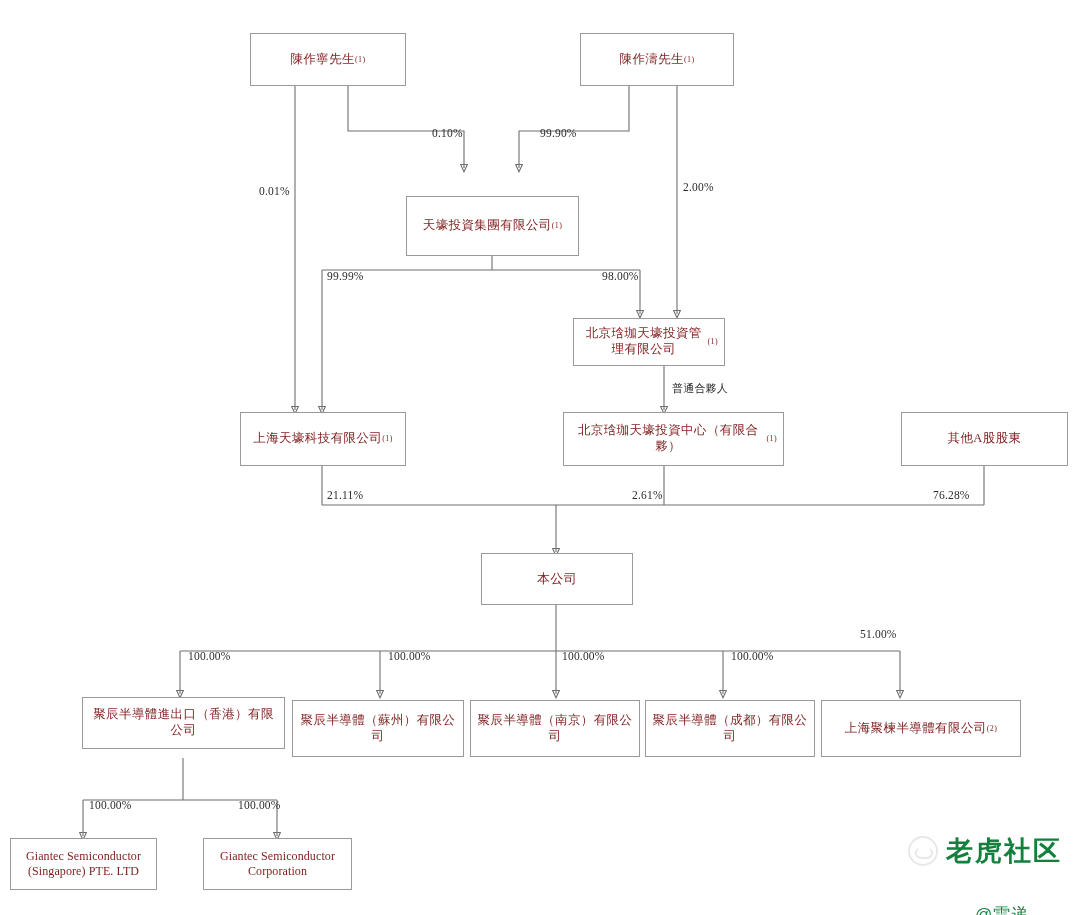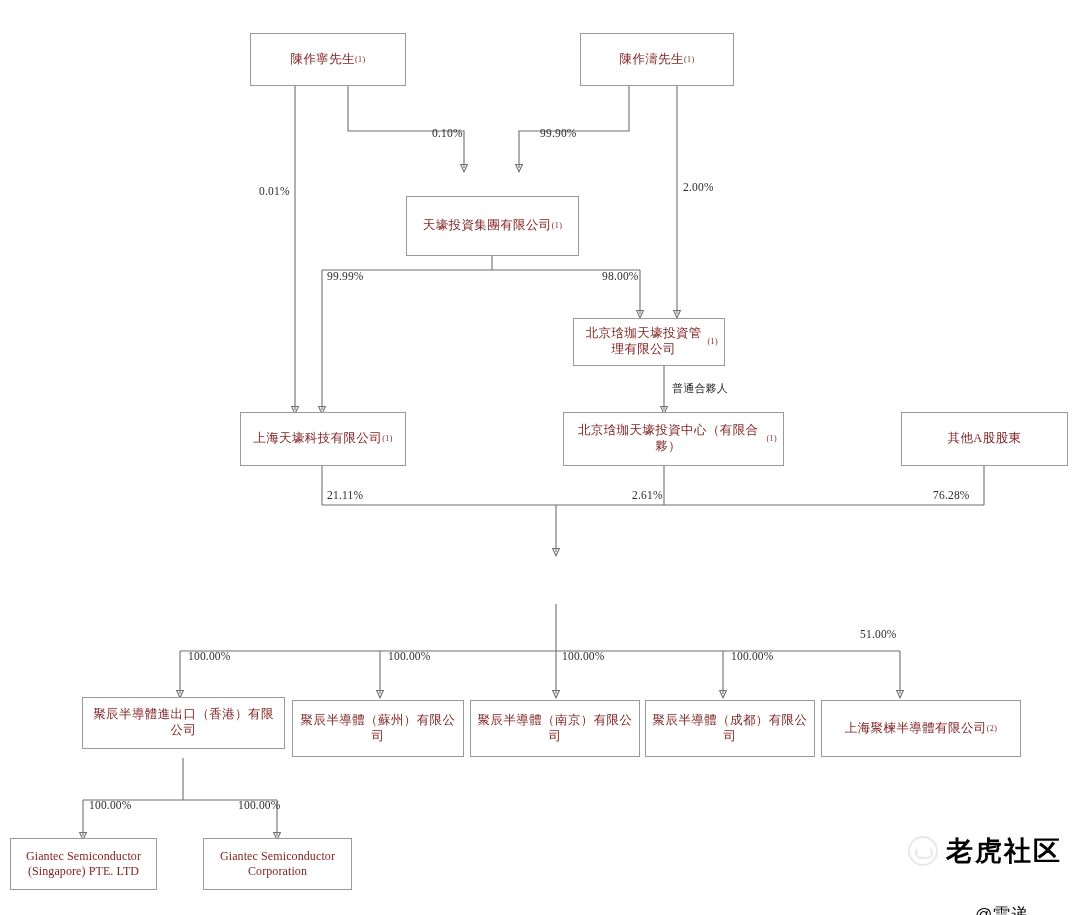--- a/index.html
+++ b/index.html
@@ -70,21 +70,21 @@
     pointer-events: none;
   }
   #wires path, #wires line {
     stroke: #6f6f6f;
     stroke-width: 1.1;
     fill: none;
   }
   
   .watermark {
     position: absolute;
-    color: #000000;
+    color: #15803d;
     user-select: none;
     white-space: nowrap;
   }
   .watermark-main {
     font-size: 27px;
     font-family: "Liberation Sans", "DejaVu Sans", sans-serif;
     font-weight: bold;
     letter-spacing: 2px;
     display: flex;
     align-items: center;
@@ -196,20 +196,23 @@
 
   <div class="node cn" style="left:563px; top:412px; width:221px; height:54px;justify-content:center;">
     <span>北京琀珈天壕投資中心（有限合夥）</span>
       <span class="sup">(1)</span>
   </div>
 
   <div class="node cn" style="left:901px; top:412px; width:167px; height:54px;">
     <span>其他A股股東</span>
   </div>
 
+  <div class="node cn" style="left:481px; top:553px; width:152px; height:52px; font-size:13px;">
+    <span>本公司</span>
+  </div>
 
   <div class="node cn" style="left:82px; top:697px; width:203px; height:52px;">
     <span>聚辰半導體進出口（香港）有限公司</span>
   </div>
 
   <div class="node cn" style="left:292px; top:700px; width:172px; height:57px;">
     <span>聚辰半導體（蘇州）有限公司</span>
   </div>
 
   <div class="node cn" style="left:470px; top:700px; width:170px; height:57px;">

